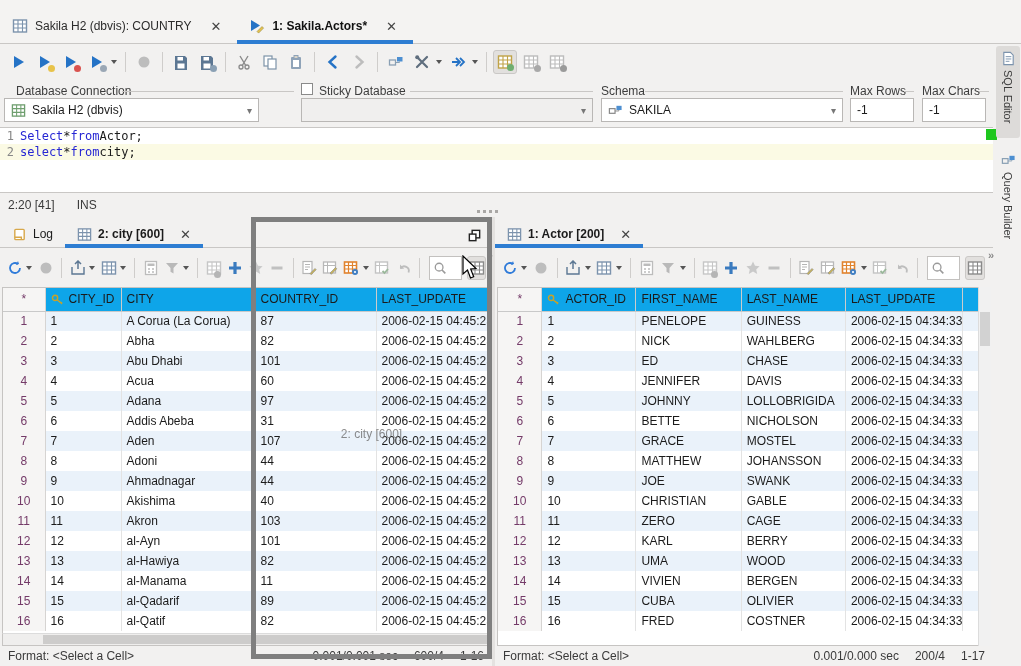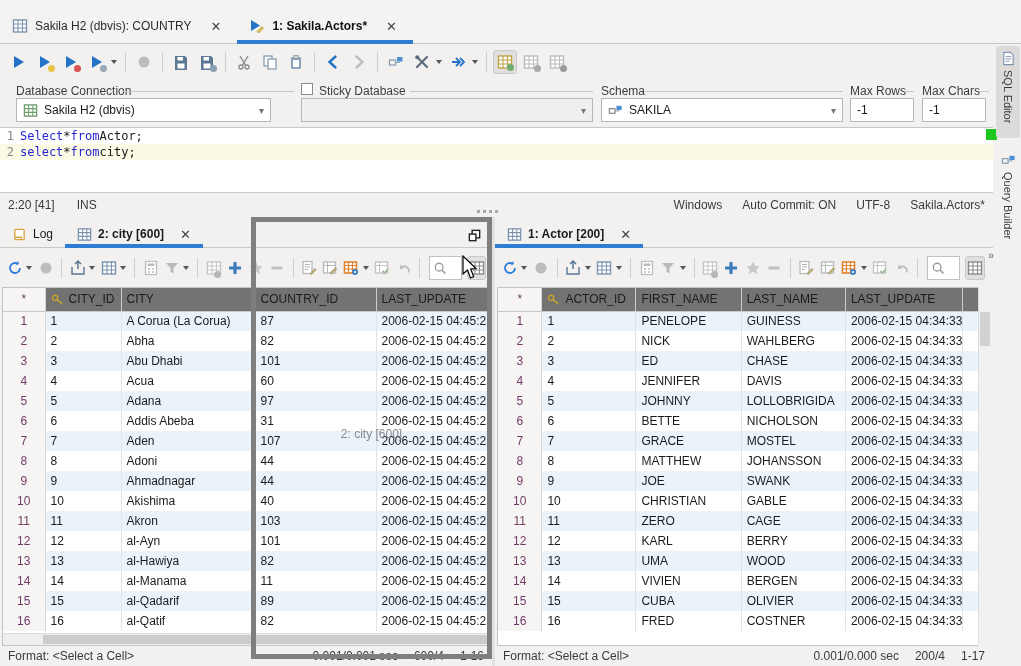--- a/index.html
+++ b/index.html
@@ -84,21 +84,21 @@
                         background:var(--accent); }
   .ptab .close { margin-left:10px; color:#444; font-size:13px; }
 
   .ptoolbar { height:39px; display:flex; align-items:center; padding-left:4px; }
 
   .gridwrap { position:absolute; left:2px; right:2px; top:70px; bottom:20px;
               border:1px solid #c6c4c2; background:#fff; overflow:hidden; }
   table.grid { border-collapse:collapse; table-layout:fixed; width:100%; }
   table.grid th, table.grid td { height:20px; padding:0 5px; border-right:1px solid #e3e3e3;
                                  white-space:nowrap; overflow:hidden; font-weight:normal; text-align:left; }
-  table.grid thead th { height:23px; background:#737373; border-bottom:1px solid #c9c9c9;
+  table.grid thead th { height:23px; background:#0ea5e9; border-bottom:1px solid #c9c9c9;
                         border-right:1px solid #cccccc; color:#1b1b1b; }
   table.grid td.rowhdr, table.grid th.rowhdr { background:#f6f5f4; color:#743a68; text-align:center;
                         border-right:1px solid #d6d4d2; }
   table.grid tbody tr:nth-child(odd) td:not(.rowhdr) { background:var(--stripe); }
   td.ar, th.ar { text-align:right; }
   .keycell { display:flex; align-items:center; gap:5px; }
 
   .hscroll { position:absolute; left:2px; right:2px; bottom:20px; height:13px; background:#efeeed;
              border:1px solid #c6c4c2; border-top:1px solid #dcdcdc; }
   .hscroll .thumb { position:absolute; top:1px; bottom:1px; left:40px; right:2px; background:#cdcccb; }
@@ -312,21 +312,21 @@
   <span class="chk" style="left:301px"></span>
   <span class="grp-label" style="left:319px">Sticky Database</span>
   <span class="grp-line" style="left:410px; width:183px"></span>
   <span class="grp-label" style="left:601px">Schema</span>
   <span class="grp-line" style="left:645px; width:198px"></span>
   <span class="grp-label" style="left:850px">Max Rows</span>
   <span class="grp-line" style="left:904px; width:10px"></span>
   <span class="grp-label" style="left:922px">Max Chars</span>
   <span class="grp-line" style="left:979px; width:10px"></span>
 
-  <div class="combo" style="left:16px; width:255px">
+  <div class="combo" style="left:4px; width:255px">
     <span class="ic">
         <svg width="15" height="15" viewBox="0 0 16 16">
           <rect x="1.5" y="2" width="13" height="12" fill="#fff" stroke="#6f9f6f" stroke-width="1.4"></rect>
           <path d="M1.5 6h13M1.5 10h13M6 2v12M10.5 2v12" stroke="#6f9f6f" stroke-width="1.1"></path>
         </svg>
       </span>
     <span>Sakila H2 (dbvis)</span>
     <span class="chev">▾</span>
   </div>
   <div class="combo disabled" style="left:301px; width:292px">
@@ -363,26 +363,20 @@
       <span class="tok-pl"> city;</span>
     </div>
   </div>
 <div id="exec-marker" class="abs" style="background: rgb(30, 199, 30);"></div>
 
 <div id="editor-status" class="abs">
   <div class="lft">
     <span>2:20 [41]</span>
     <span>INS</span>
   </div>
-  <div class="rgt" id="editor-status-right">
-      <span>Windows</span>
-      <span>Auto Commit: ON</span>
-      <span>UTF-8</span>
-      <span>Sakila.Actors*</span>
-    </div>
 </div>
 
 <div id="splitter-dots" class="abs">
     <i></i>
     <i></i>
     <i></i>
     <i></i>
   </div>
 
 <div id="side-bar" class="abs">

